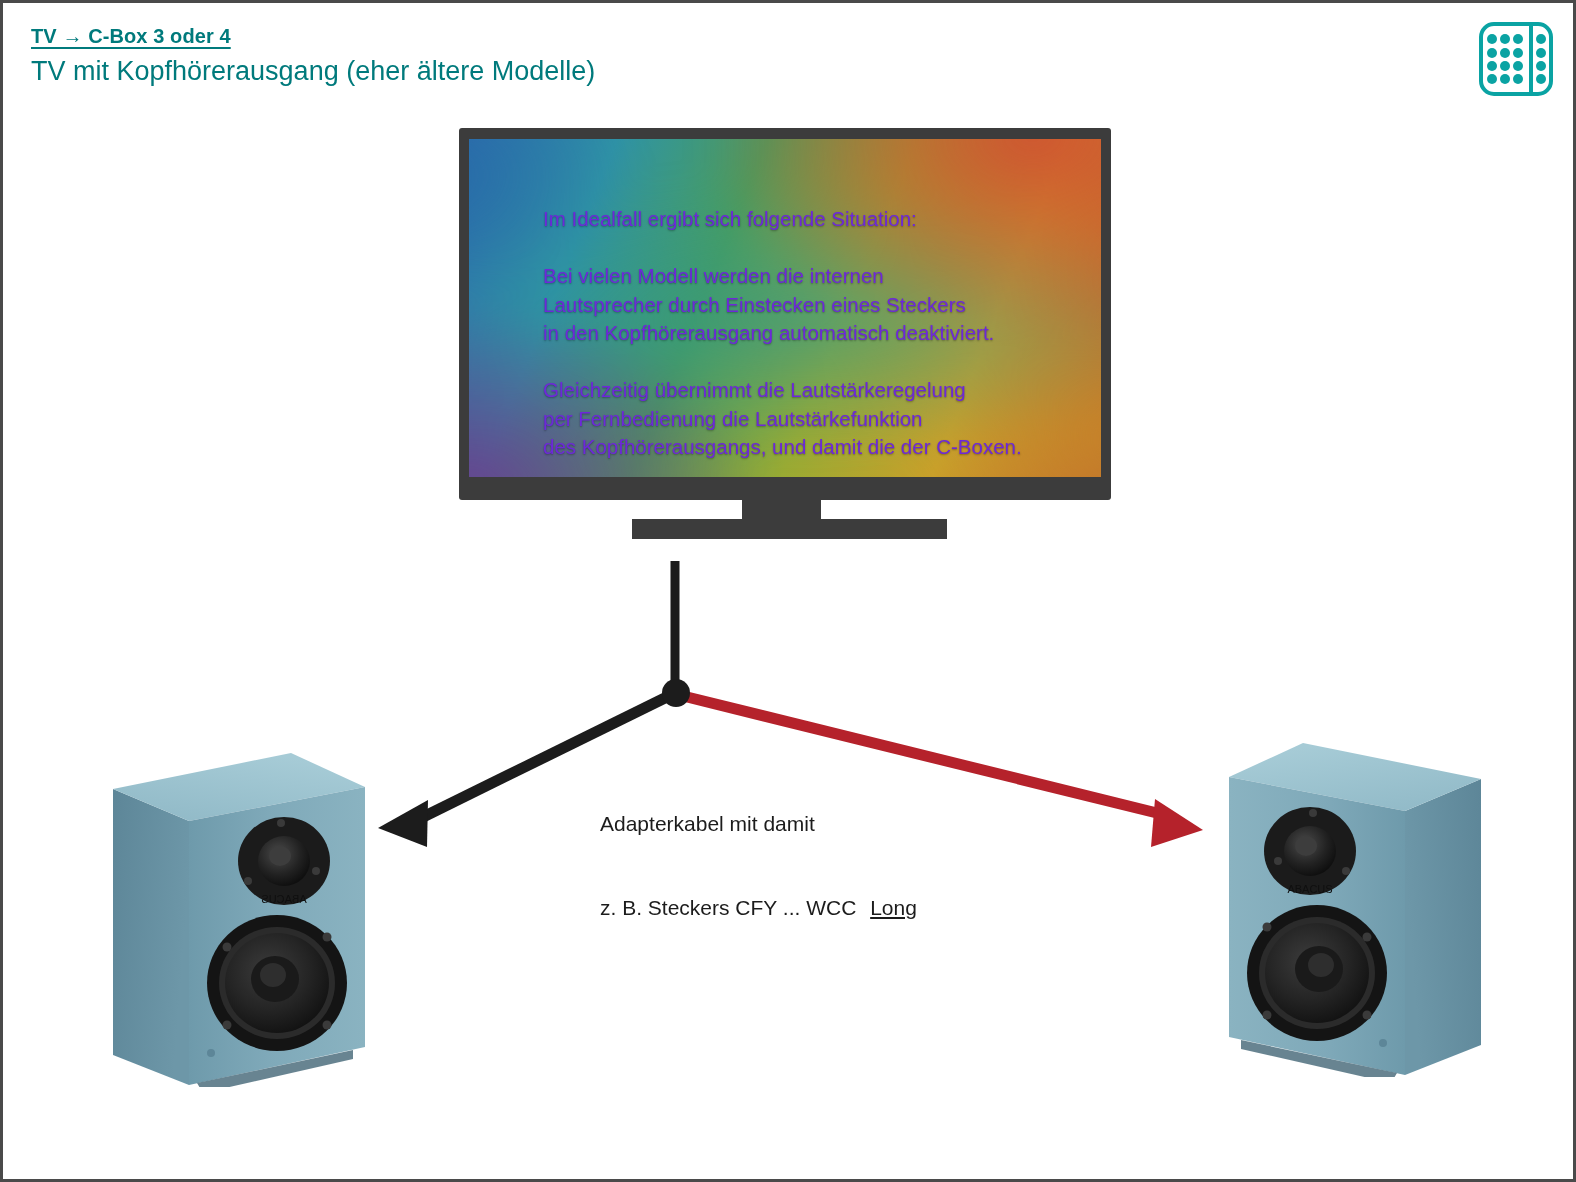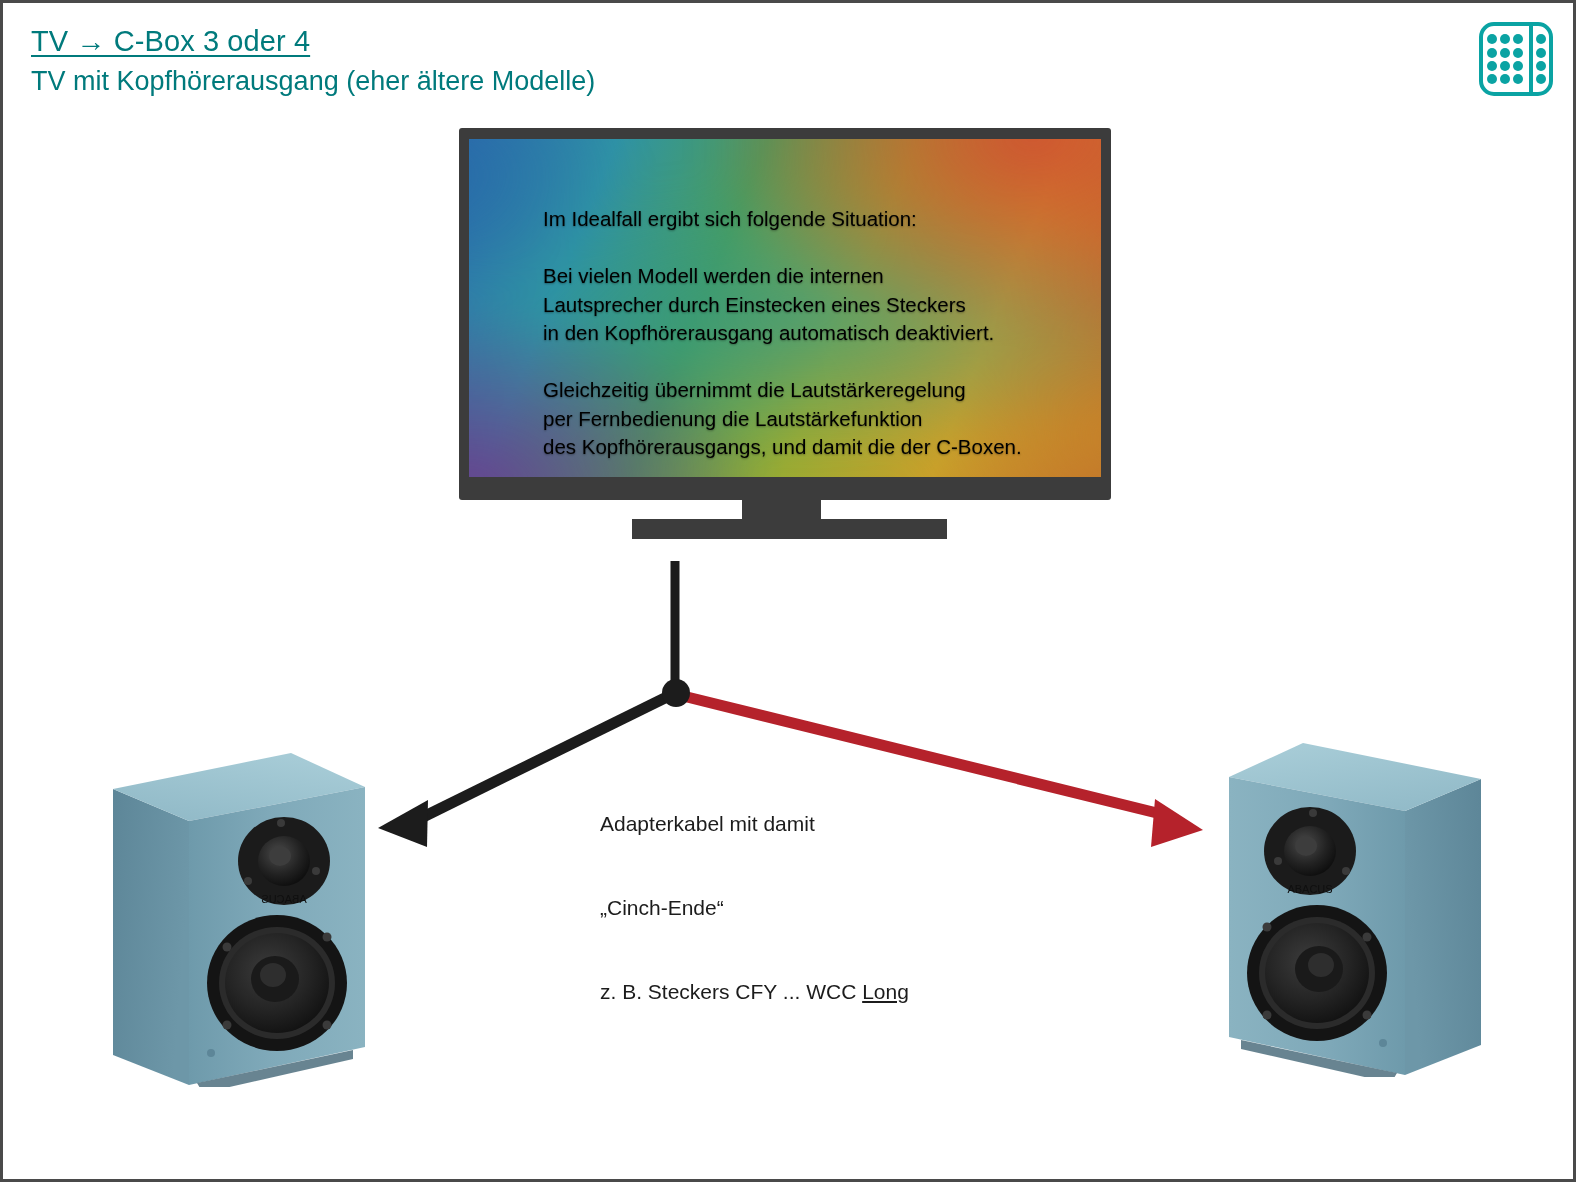--- a/index.html
+++ b/index.html
@@ -22,22 +22,22 @@
   }
 
   
   #header {
     position: absolute;
     left: 28px;
     top: 22px;
     width: 1100px;
   }
   #title {
-    font-size: 29px;
-    font-weight: normal;
+    font-size: 20px;
+    font-weight: bold;
     color: #007a7c;
     text-decoration: underline;
     text-underline-offset: 4px;
     letter-spacing: 0.1px;
     line-height: 1.15;
     white-space: nowrap;
   }
   #subtitle {
     font-size: 27px;
     font-weight: normal;
@@ -95,21 +95,21 @@
                 radial-gradient(ellipse 55% 65% at 14% 88%, rgba(120,45,135,0.8) 0%, rgba(120,45,135,0) 60%),
                 radial-gradient(ellipse 70% 45% at 52% 52%, rgba(40,150,150,0.55) 0%, rgba(40,150,150,0) 65%),
                 radial-gradient(ellipse 45% 50% at 92% 78%, rgba(200,160,40,0.6) 0%, rgba(200,160,40,0) 62%),
                 radial-gradient(ellipse 40% 45% at 8% 22%, rgba(35,105,165,0.65) 0%, rgba(35,105,165,0) 62%);
     filter: blur(18px);
   }
   #tv-text {
     position: absolute;
     left: 74px;
     top: 66px;
-    color: #000000;
+    color: #6d28d9;
     font-size: 20.5px;
     line-height: 28.5px;
     text-shadow: 0 1px 2px rgba(0,0,0,0.35);
     white-space: pre;
   }
   #tv-neck {
     position: absolute;
     left: 739px;
     top: 497px;
     width: 79px;
@@ -137,21 +137,21 @@
   
   .callout {
     position: absolute;
     font-size: 21px;
     line-height: 28px;
     color: #1c1c1c;
     white-space: pre;
   }
   #label-jack { left: 698px; top: 549px; }
   #label-cable { left: 597px; top: 751px; }
-  .u { text-decoration: underline; }
+  .u { text-decoration: underline; margin-left: 8px; }
 
   
   .speaker { position: absolute; }
   #speaker-left  { left: 100px; top: 722px; width: 292px; height: 362px; }
   #speaker-right { left: 1196px; top: 712px; width: 292px; height: 362px; }
 </style>
 </head>
 <body>
 
 <div id="page">
@@ -322,17 +322,16 @@
 
     <line x1="676" y1="692" x2="1162" y2="812" stroke="#b5222b" stroke-width="11"></line>
     <polygon points="1200,827 1152,796 1148,844" fill="#b5222b"></polygon>
 
     <circle cx="673" cy="690" r="14" fill="#1c1c1c"></circle>
   </svg>
 
 
   <div class="callout" id="label-cable">
     <div>Adapterkabel mit damit</div>
-    <div>„Cinch-Ende“</div>
     <div><span>z. B. Steckers CFY ... WCC </span><span class="u">Long</span></div>
   </div>
 
 </div>
 
 </body></html>

